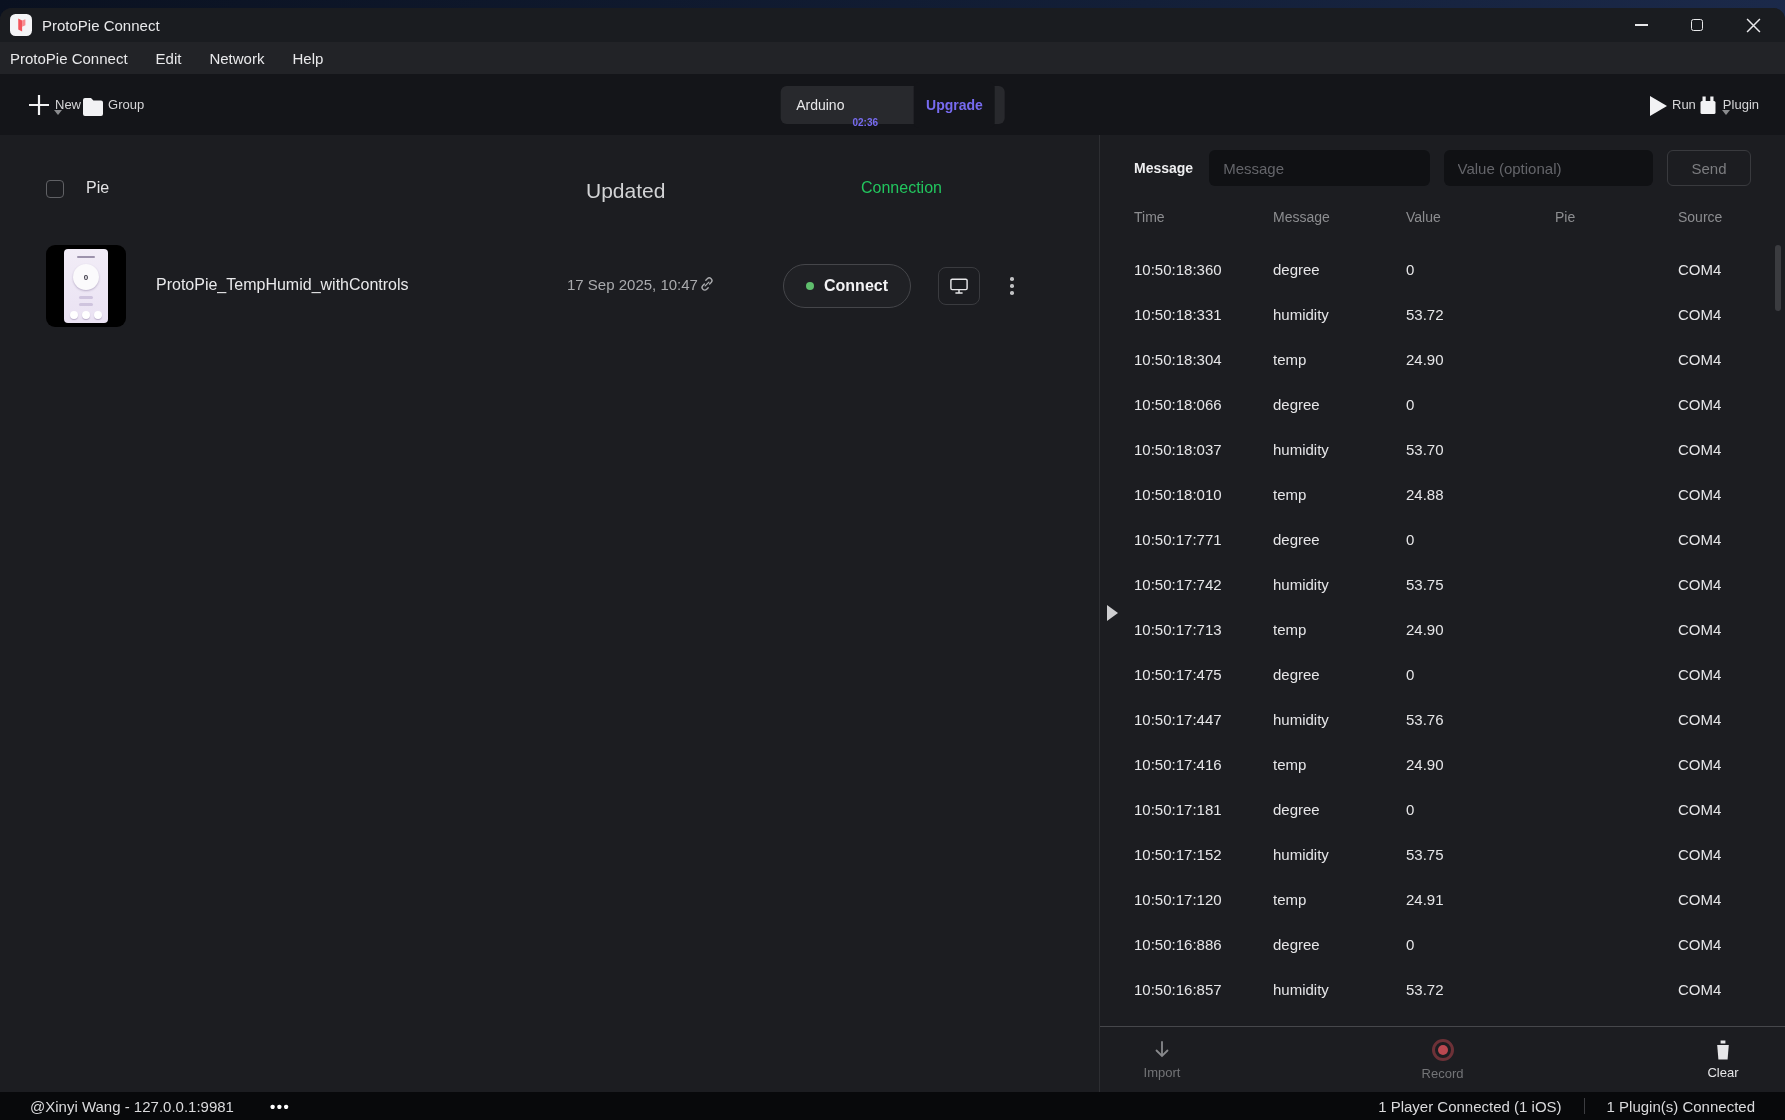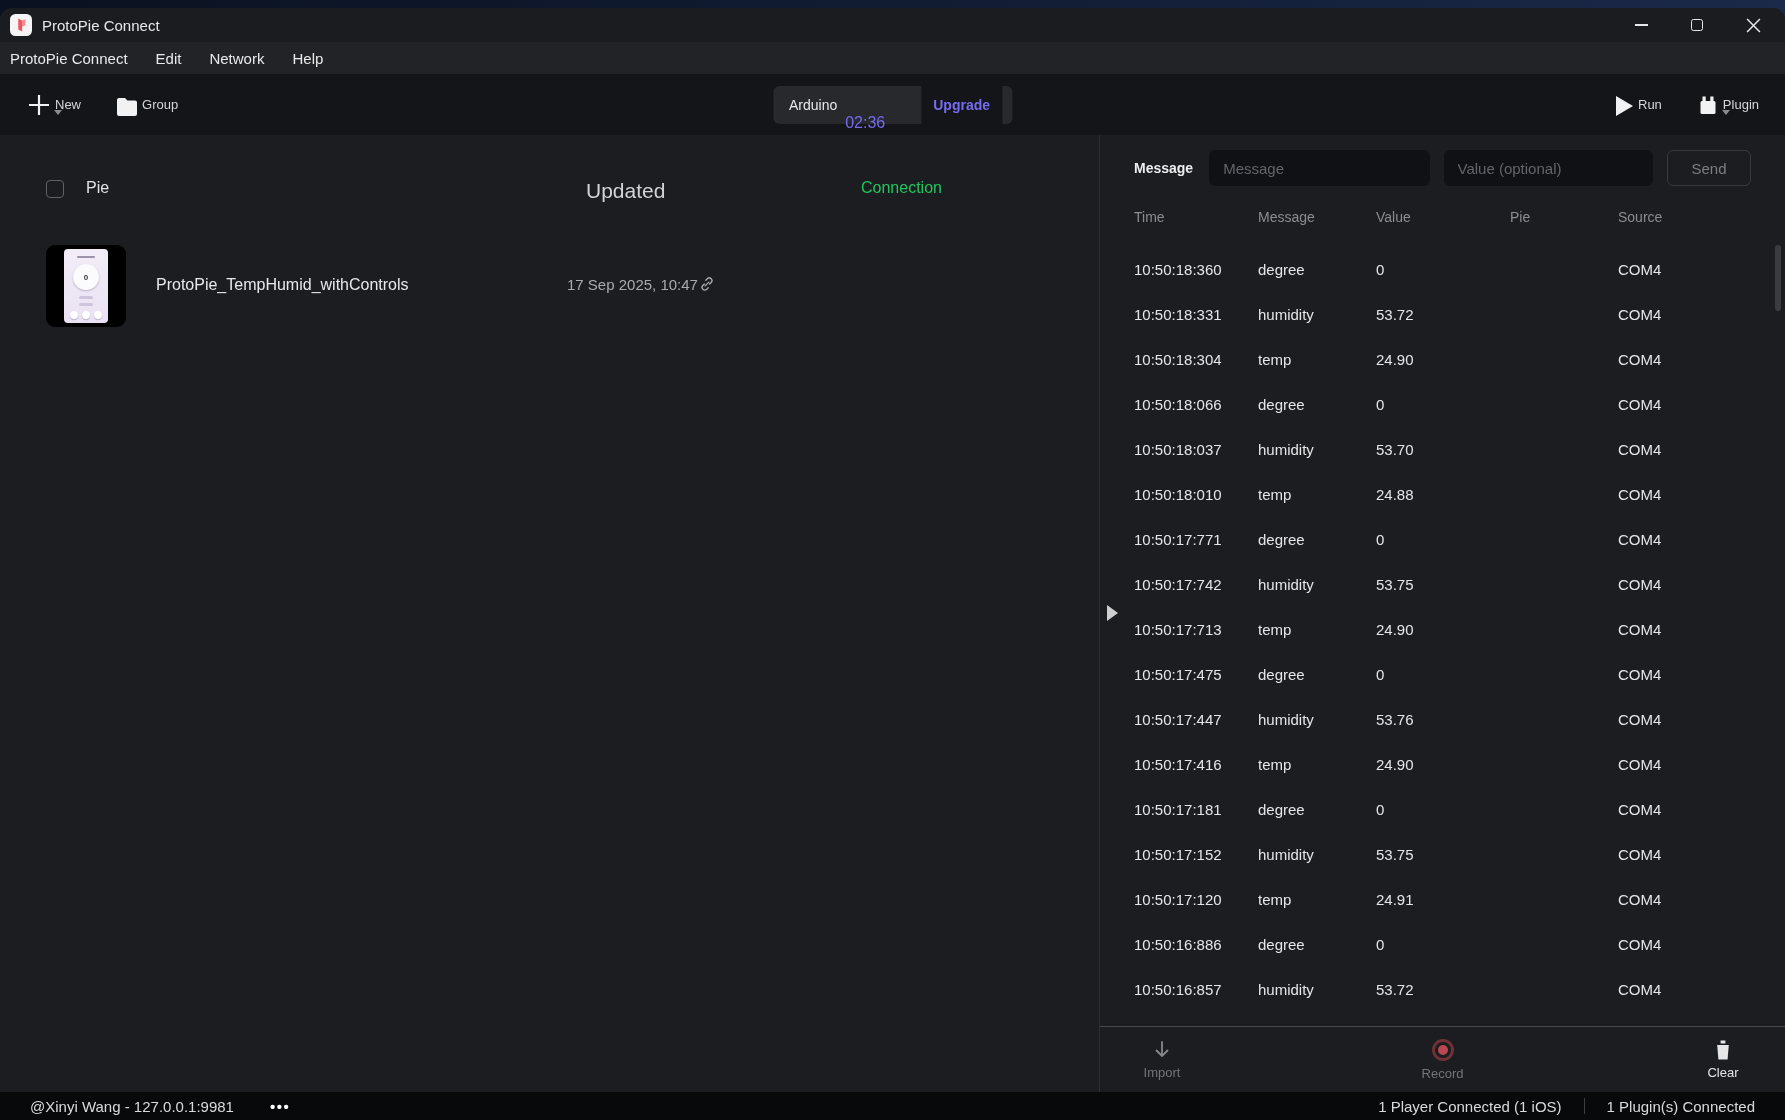--- a/index.html
+++ b/index.html
@@ -22,31 +22,31 @@
   .win-controls { margin-left:auto; display:flex; align-items:center; gap:24px; margin-right:6px; }
   .win-btn { width:32px; height:26px; display:flex; align-items:center; justify-content:center; cursor:default; }
   .glyph-min { width:13px; height:2px; background:#e8e8ea; }
   .glyph-max { width:12px; height:12px; border:1.4px solid #e8e8ea; border-radius:2.5px; }
   
   .menubar { height:32px; background:#222327; display:flex; align-items:center; gap:28px; padding:0 10px; font-size:15px; flex:none; }
   .menu-item { color:#e9e9eb; }
   
   .toolbar { height:61px; background:#141519; display:flex; align-items:center; padding:0 26px; position:relative; flex:none; }
   .tool-btn { display:flex; align-items:center; gap:3px; color:#d6d6d8; font-size:13px; min-width:44px; }
-  .tool-btn + .tool-btn { margin-left:34px; }
+  .tool-btn + .tool-btn { }
   .tool-icon { height:26px; display:flex; align-items:flex-end; justify-content:center; position:relative; }
   .caret { width:0; height:0; border-left:4px solid transparent; border-right:4px solid transparent; border-top:5px solid #8a8b8e; position:absolute; right:-10px; bottom:3px; }
   .right-tools { margin-left:auto; display:flex; }
   
   .device-badge {
     position:absolute; left:50%; top:50%; transform:translate(-50%,-50%);
     background:#28292d; border-radius:6px; height:38px; display:flex; align-items:center; padding:0 10px 0 16px; gap:8px;
   }
   .badge-name { font-size:14px; color:#e8e8ea; }
-  .badge-time { font-size:16px; font-weight:normal; color:#776bf0;margin-top:36px; }
+  .badge-time { font-size:10px; font-weight:bold; color:#776bf0;margin-top:36px; }
   .upgrade-btn { margin-left:28px; background:#141519; border:none; border-radius:5px; padding:15px 12px; color:#776bf0; font-weight:bold; font-size:14px; font-family:inherit;text-align:center; }
   
   .main { flex:1; display:flex; min-height:0; position:relative; }
   .left-panel { width:1099px; flex:none; position:relative; background:#1c1d21; }
   .v-divider { width:1px; background:#2d2e32; flex:none; }
   .right-panel { flex:1; display:flex; flex-direction:column; background:#1c1d21; min-width:0; }
   
   .list-header { position:absolute; top:33px; left:0; right:0; height:44px; }
   .checkbox { position:absolute; left:46px; top:12px; width:18px; height:18px; border:1.5px solid #606165; border-radius:4px; background:transparent; }
   .col-pie { position:absolute; left:86px; top:11px; font-size:16px; color:#e2e2e4; }
@@ -75,21 +75,21 @@
   .collapse-handle { position:absolute; left:1107px; top:470px; width:0; height:0; border-top:8px solid transparent; border-bottom:8px solid transparent; border-left:11px solid #cfcfd1; }
   
   .msg-bar { height:62px; flex:none; display:flex; align-items:center; padding:14px 34px 10px; gap:14px; }
   .msg-label { font-size:14px; font-weight:bold; color:#eeeef0; flex:none; margin-right:2px; }
   .msg-input { height:36px; background:#101114; border:none; border-radius:6px; color:#e6e6e8; font-size:15px; font-family:inherit; padding:0 14px; min-width:0; }
   .msg-input::placeholder { color:#64656a; }
   .in-message { flex:1.06; }
   .in-value { flex:1; }
   .send-btn { flex:none; width:84px; height:36px; border-radius:6px; border:1px solid #393a3e; background:transparent; color:#7c7d80; font-size:15px; font-family:inherit; }
   
-  .log-grid { display:grid; grid-template-columns:124px 118px 134px 108px 1fr; padding-left:34px; padding-right:20px; align-items:center; }
+  .log-grid { display:grid; grid-template-columns:124px 118px 134px 108px 1fr; padding-left:34px; padding-right:20px; align-items:center;gap:15px; }
   .log-head { height:40px; flex:none; font-size:14px; color:#8c8d90; }
   .log-body { flex:1; overflow:hidden; padding-top:10px; position:relative; }
   .log-row { height:45px; font-size:15px; color:#e6e6e8; }
   .log-cell { overflow:hidden; white-space:nowrap; }
   .scroll-thumb { position:absolute; right:4px; top:8px; width:6px; height:66px; border-radius:3px; background:#3b3c40; }
   
   .log-footer { height:66px; flex:none; border-top:1px solid #46474b; display:flex; align-items:center; justify-content:space-between; padding:0 36px; }
   .foot-btn { display:flex; flex-direction:column; align-items:center; gap:5px; font-size:13px; color:#737477; min-width:52px; }
   .foot-btn.bright { color:#e6e6e8; }
   .rec-icon { width:22px; height:22px; border-radius:50%; border:3px solid #6d3137; display:flex; align-items:center; justify-content:center; }
@@ -213,20 +213,37 @@
         <div class="updated-cell">
           <span>17 Sep 2025, 10:47</span>
           <span class="link-icon">
             <svg width="18" height="18" viewBox="0 0 24 24" fill="none" stroke="#a9aaad" stroke-width="1.8" stroke-linecap="round">
               <path d="M9.5 14.5 L14.5 9.5"></path>
               <path d="M8.5 12 L6.5 14 a3.6 3.6 0 0 0 5.1 5.1 l2-2"></path>
               <path d="M15.5 12 L17.5 10 a3.6 3.6 0 0 0 -5.1 -5.1 l-2 2"></path>
             </svg>
           </span>
         </div>
+        <div class="conn-cell">
+          <button class="connect-btn">
+            <i class="green-dot"></i>
+            <span>Connect</span>
+          </button>
+          <button class="monitor-btn">
+            <svg width="20" height="18" viewBox="0 0 22 20" fill="none" stroke="#e6e6e8" stroke-width="1.6">
+              <rect x="2" y="2.5" width="18" height="11.5" rx="1.5"></rect>
+              <path d="M11 14 V17 M7 17.8 H15"></path>
+            </svg>
+          </button>
+          <span class="kebab">
+              <i></i>
+              <i></i>
+              <i></i>
+            </span>
+        </div>
       </div>
     </div>
 
     <div class="v-divider"></div>
 
     <div class="right-panel">
       <div class="msg-bar">
         <span class="msg-label">Message</span>
         <input class="msg-input in-message" placeholder="Message" style="">
         <input class="msg-input in-value" placeholder="Value (optional)" style="">

